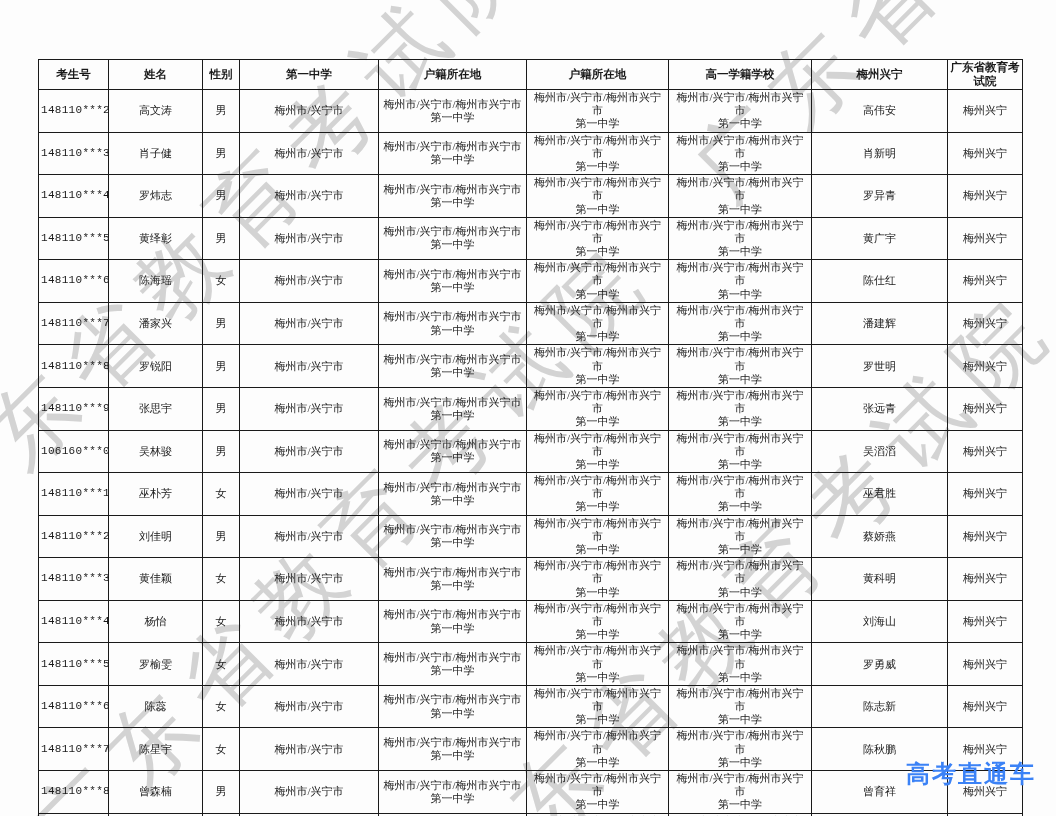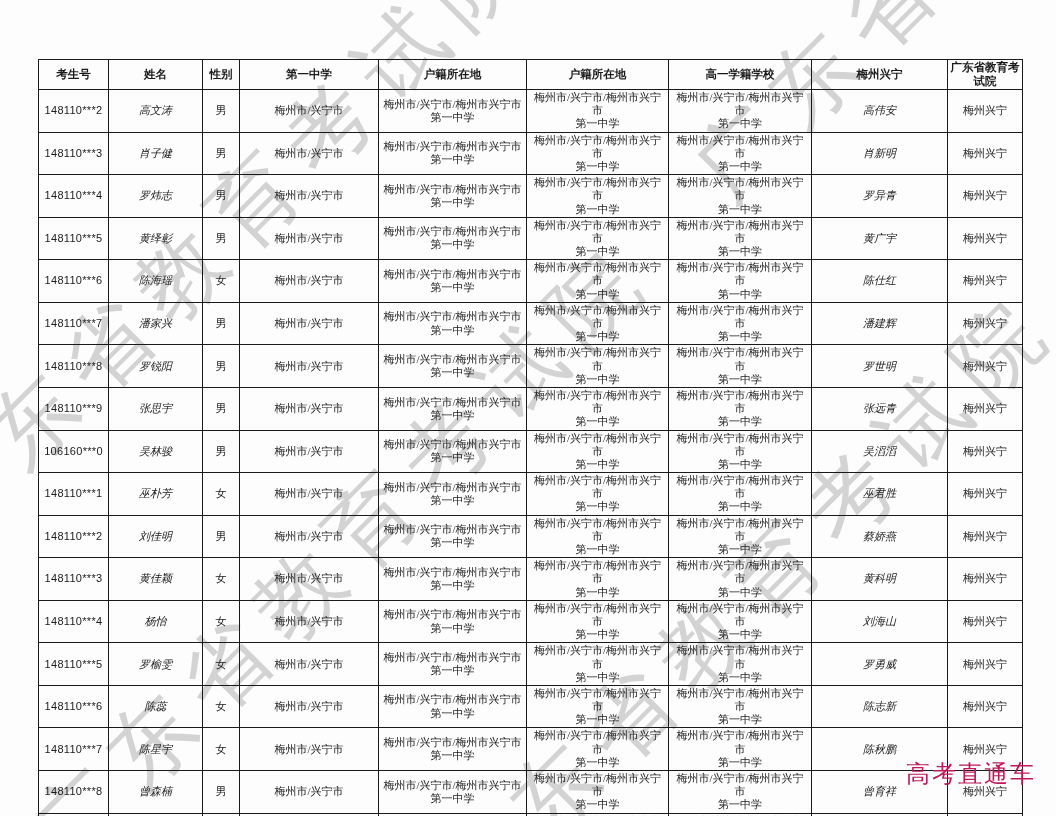--- a/index.html
+++ b/index.html
@@ -30,35 +30,36 @@
   }
   table.roster th,table.roster td{
     border:1px solid #1a1a1a;
     text-align:center;vertical-align:middle;
     padding:1px 2px;overflow:hidden;
   }
   table.roster th{
     font-size:11.5px;font-weight:bold;height:27px;line-height:1.15;
   }
   table.roster td{height:25px;font-size:11px;line-height:1.2;}
-  td.c-id{font-family:Liberation Sans, sans-serif;font-size:11px;letter-spacing:.3px;}
-  td.c-name{font-size:11.5px;font-style:italic;}
+  td.c-id{font-family:Liberation Mono, monospace;font-size:11px;letter-spacing:.3px;}
+  td.c-name{font-size:11.5px;}
   td.c-school{font-size:9.5px;line-height:1.18;white-space:pre-line;}
   td.c-gres{font-size:10.5px;}
 
   
   .footer-pagenum{
     position:absolute;left:0;right:0;top:769px;text-align:center;
     font-size:12.5px;color:#111;
     font-family:"Liberation Serif","DejaVu Serif",serif;
   }
   .footer-brand{
     position:absolute;right:20px;top:758px;
-    font-size:24px;color:#be185d;letter-spacing:2px;
+    font-size:24px;color:#3b82f6;letter-spacing:2px;
     font-family:"Liberation Sans","DejaVu Sans",sans-serif;
+    font-weight:bold;
   }
 </style>
 </head>
 <body>
 
 <div class="page">
 
   <div>
     <div class="wm wm1">广东省教育考试院</div>
     <div class="wm wm2">广东省教育考试院　广东省教育考试院</div>

